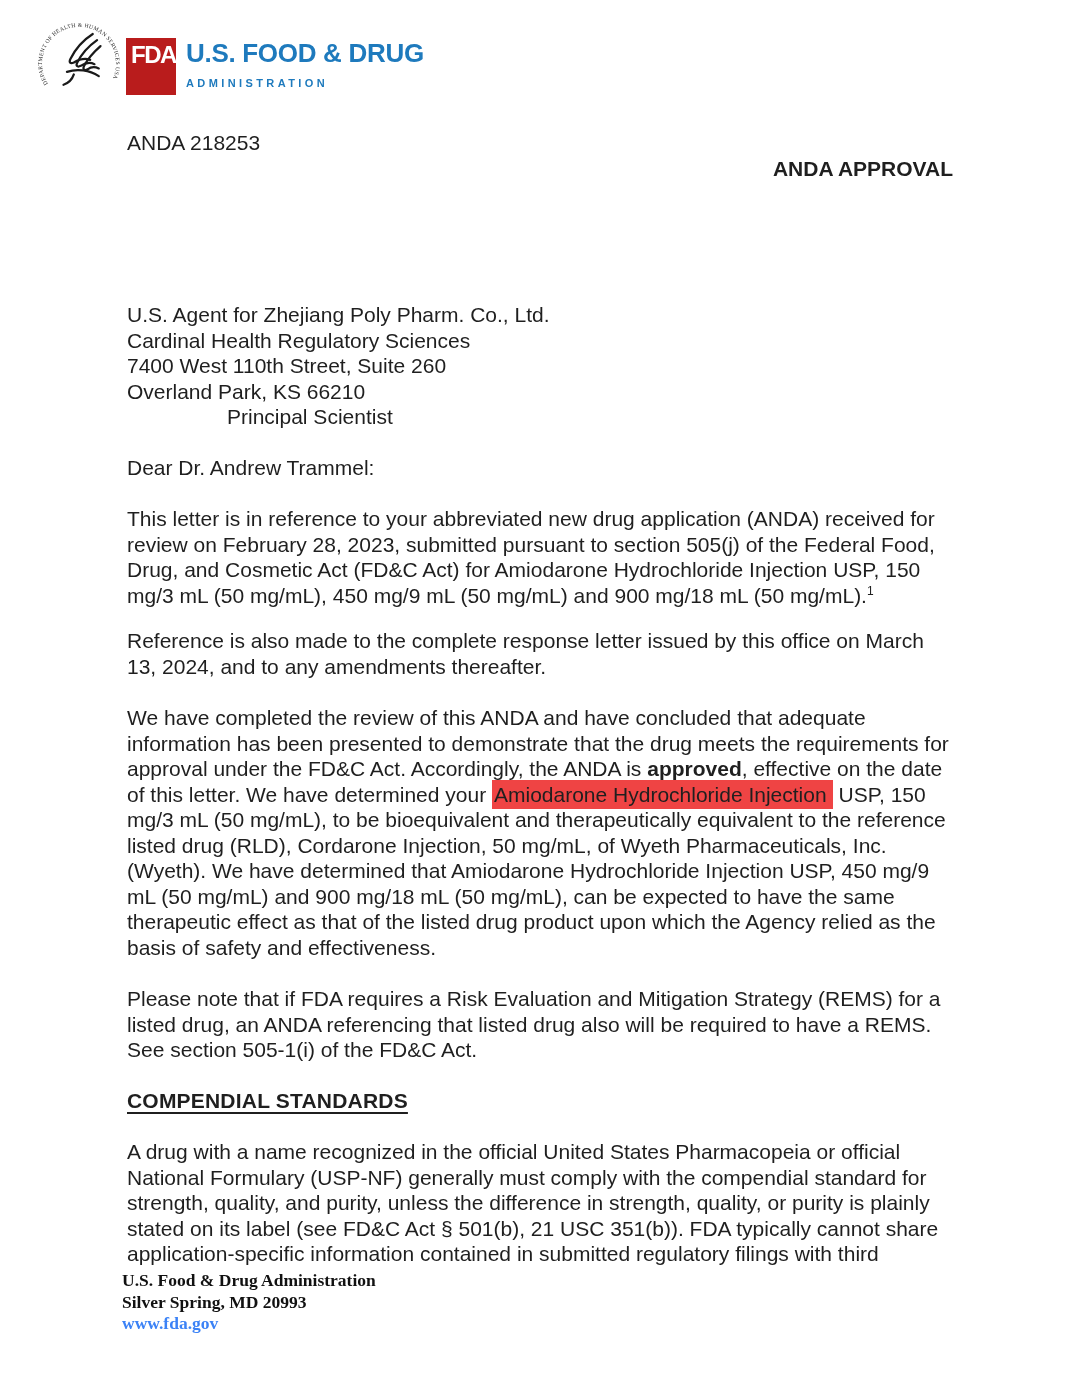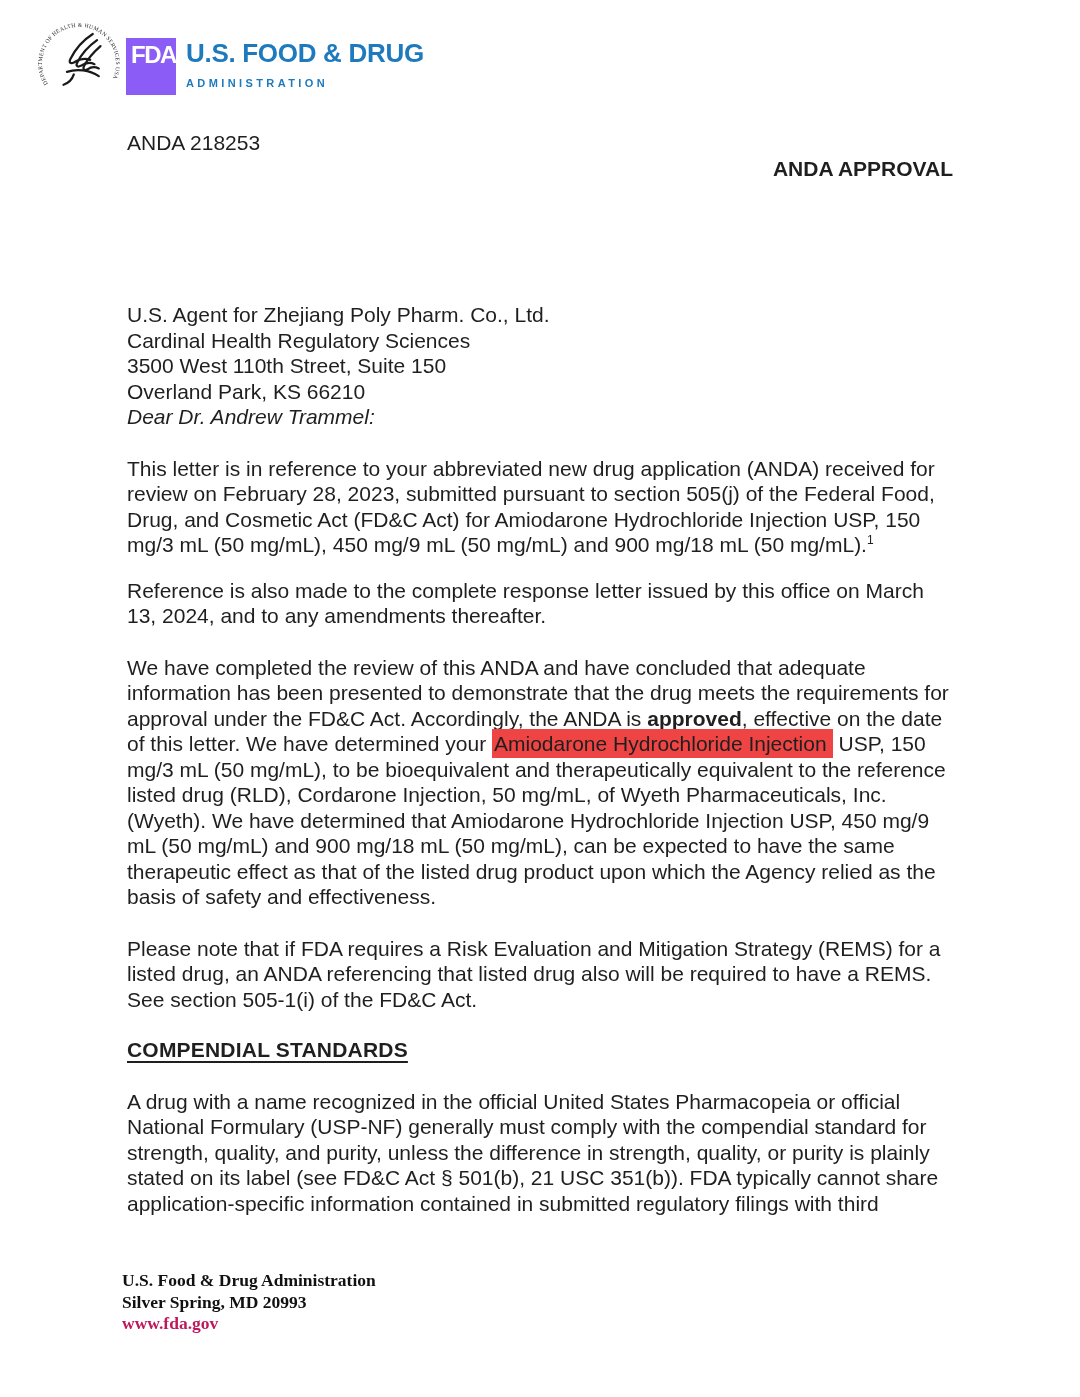--- a/index.html
+++ b/index.html
@@ -10,51 +10,51 @@
     font-family:"Liberation Sans",sans-serif;
     color:#1f1f1f;
     font-size:21px;
     line-height:25.5px;
     overflow:hidden;
   }
   
   .seal{position:absolute;left:36px;top:22px;width:86px;height:86px;}
   .fda-logo{position:absolute;left:126px;top:38px;display:flex;align-items:flex-start;}
   .fda-box{
-    width:50px;height:57px;background:#8b5cf6;color:#ffffff;
+    width:50px;height:57px;background:#b91c1c;color:#ffffff;
     font-weight:bold;font-size:24px;letter-spacing:-1.5px;
     padding:5px 0 0 5px;box-sizing:border-box;line-height:24px;
   }
   .fda-text{margin-left:10px;color:#1E7ABD;}
   .fda-line1{font-size:26px;font-weight:bold;letter-spacing:-0.3px;line-height:27px;margin-top:2px;}
   .fda-line2{font-size:11px;font-weight:bold;letter-spacing:3.4px;margin-top:4px;}
   
   .content{position:absolute;left:127px;top:130px;width:826px;}
   .anda-number{}
   .approval-title{text-align:right;font-weight:bold;}
   .recipient{margin-top:121px;}
   .recipient .indent{padding-left:100px;}
-  .salutation{margin-top:0;font-style:italic;}
+  .salutation{margin-top:25px;}
   p.para{margin:26px 0 0 0;}
   p.para-ref{margin-top:20px;}
   b.approved{font-weight:bold;}
   mark.hl{background:#ef4444;padding:3px 6px 3px 2px;color:inherit;}
   sup.fn{font-size:12px;vertical-align:super;line-height:0;}
   .section-heading{
     margin:25px 0 0 0;font-size:21px;font-weight:bold;
     text-decoration:underline;text-decoration-thickness:2px;text-underline-offset:4px;
     letter-spacing:0.2px;
   }
   
   .footer{
     position:absolute;left:122px;top:1270px;
     font-family:"Liberation Serif",serif;font-weight:bold;
     font-size:17.5px;line-height:21.5px;color:#111111;
   }
-  .footer .site{color:#be185d;text-decoration:none;cursor:pointer;}
+  .footer .site{color:#3b82f6;text-decoration:none;cursor:pointer;}
 </style>
 </head>
 <body>
 
 <div class="page">
 
   <svg class="seal" viewBox="0 0 100 100" aria-hidden="true">
     <defs>
       <path id="sealArc" d="M 14,72 A 43,43 0 1 1 86,72" fill="none"></path>
     </defs>
@@ -78,22 +78,23 @@
     </div>
   </div>
 
   <div class="content">
     <div class="anda-number">ANDA 218253</div>
     <div class="approval-title">ANDA APPROVAL</div>
 
     <div class="recipient">
       <div>U.S. Agent for Zhejiang Poly Pharm. Co., Ltd.</div>
       <div>Cardinal Health Regulatory Sciences</div>
-      <div>3500 West 110th Street, Suite 150</div>
+      <div>7400 West 110th Street, Suite 260</div>
       <div>Overland Park, KS 66210</div>
+      <div class="indent">Principal Scientist</div>
     </div>
 
     <div class="salutation">Dear Dr. Andrew Trammel:</div>
 
     <p class="para"><span>This letter is in reference to your abbreviated new drug application (ANDA) received for review on February 28, 2023, submitted pursuant to section 505(j) of the Federal Food, Drug, and Cosmetic Act (FD&amp;C Act) for Amiodarone Hydrochloride Injection USP, 150 mg/3 mL (50 mg/mL), 450 mg/9 mL (50 mg/mL) and 900 mg/18 mL (50 mg/mL).</span><sup class="fn">1</sup></p>
 
     <p class="para para-ref">Reference is also made to the complete response letter issued by this office on March 13, 2024, and to any amendments thereafter.</p>
 
     <p class="para"><span>We have completed the review of this ANDA and have concluded that adequate information has been presented to demonstrate that the drug meets the requirements for approval under the FD&amp;C Act. Accordingly, the ANDA is </span><b class="approved">approved</b><span>, effective on the date of this letter. We have determined your </span><mark class="hl">Amiodarone Hydrochloride Injection</mark><span> USP, 150 mg/3 mL (50 mg/mL), to be bioequivalent and therapeutically equivalent to the reference listed drug (RLD), Cordarone Injection, 50 mg/mL, of Wyeth Pharmaceuticals, Inc. (Wyeth). We have determined that Amiodarone Hydrochloride Injection USP, 450 mg/9 mL (50 mg/mL) and 900 mg/18 mL (50 mg/mL), can be expected to have the same therapeutic effect as that of the listed drug product upon which the Agency relied as the basis of safety and effectiveness.</span></p>
 

